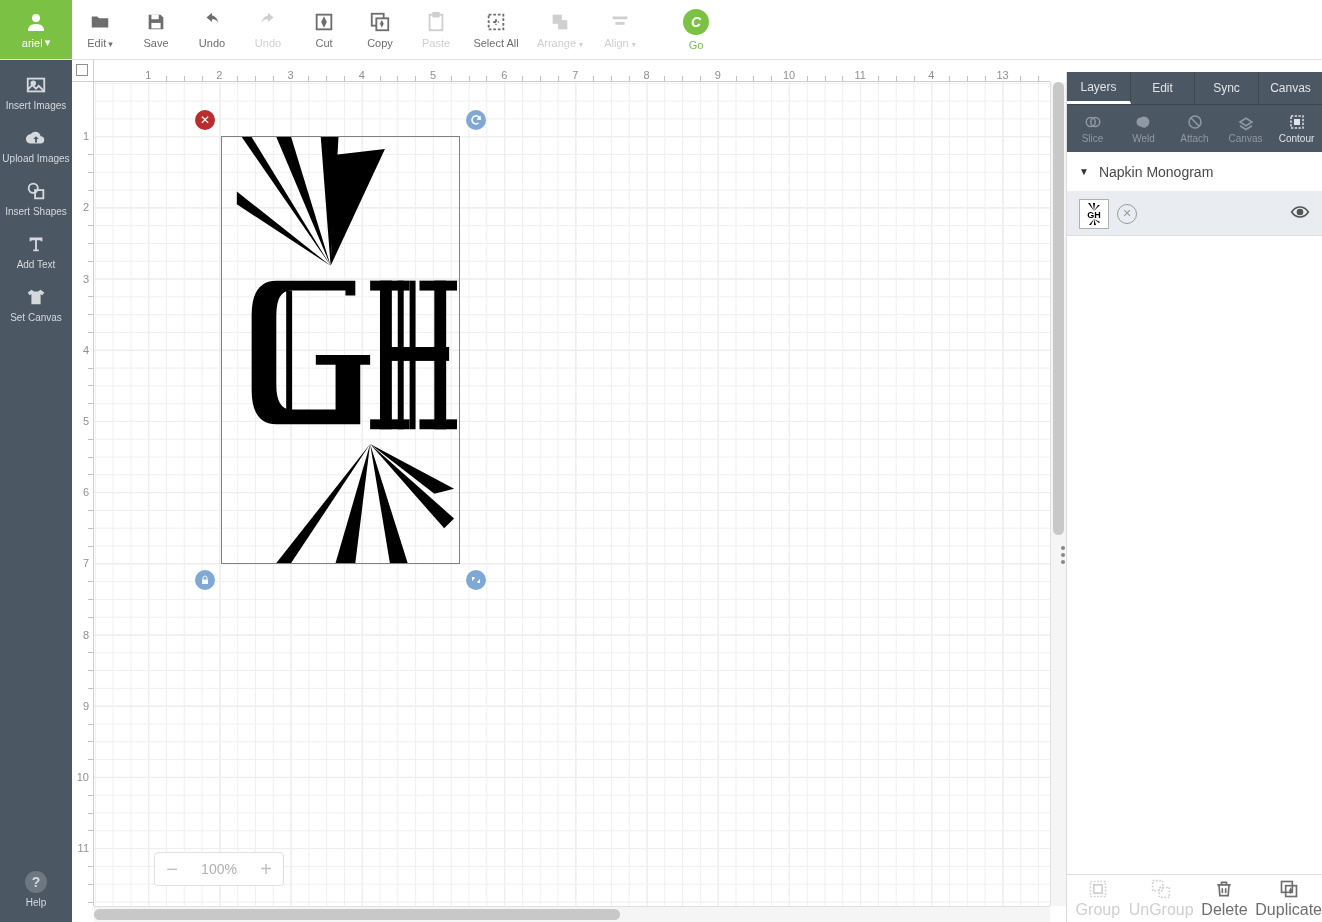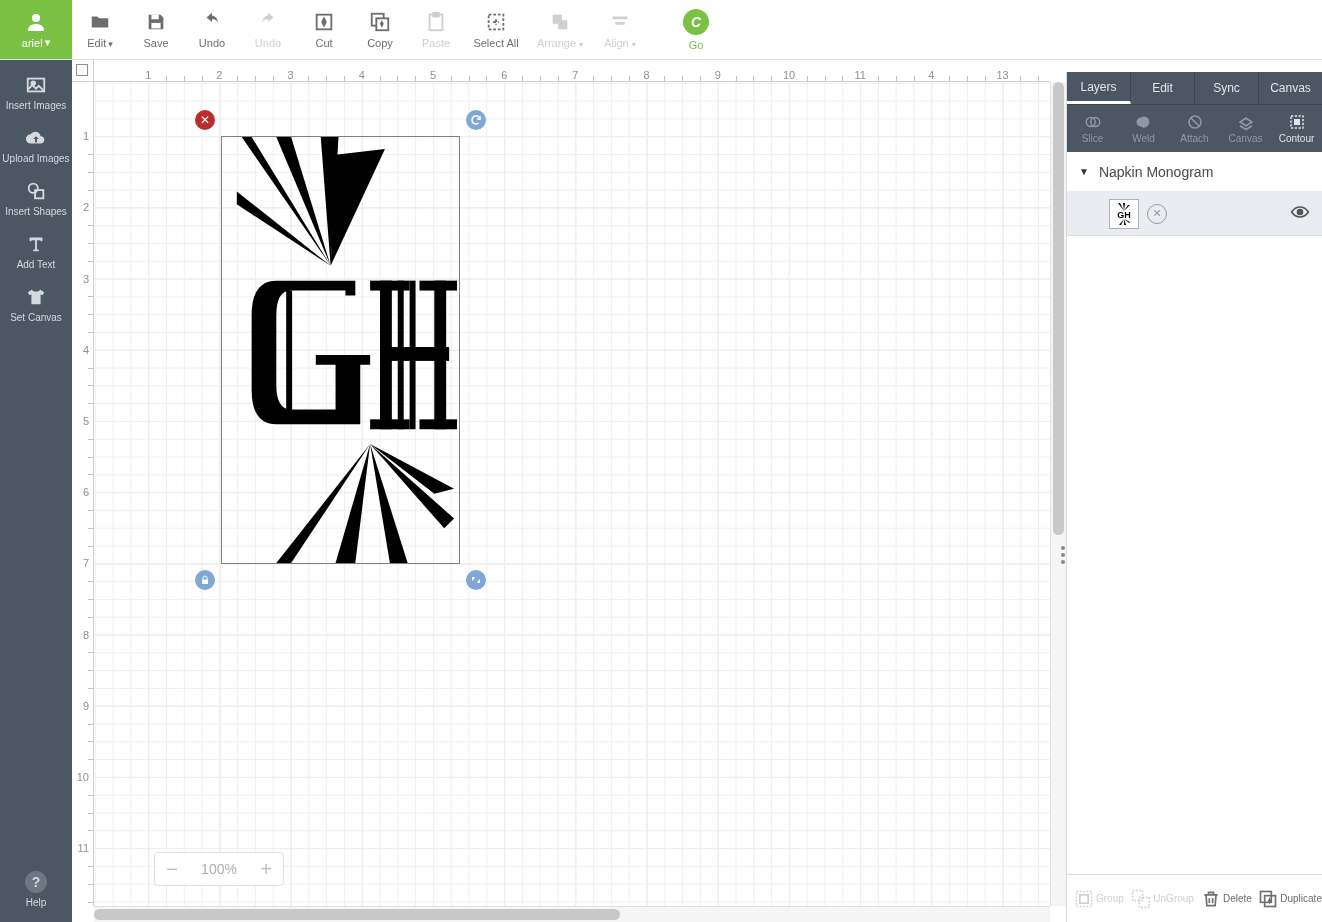--- a/index.html
+++ b/index.html
@@ -70,29 +70,29 @@
 .panel-tab { flex:1; display:flex; align-items:center; justify-content:center; color:#e0e4e8; font-size:12px; cursor:pointer; border-right:1px solid #3d4750; }
 .panel-tab.active { border-bottom:3px solid #fff; }
 .panel-tab:last-child { border-right:none; }
 .ops-row { height:48px; display:flex; background:#4b5762; border-top:1px solid #3d4750; }
 .ops-btn { flex:1; display:flex; flex-direction:column; align-items:center; justify-content:center; gap:2px; color:#8f99a3; font-size:10px; cursor:pointer; }
 .ops-btn.enabled { color:#e0e4e8; }
 .ops-btn svg { width:18px; height:18px; }
 .layer-head { height:40px; display:flex; align-items:center; gap:10px; padding:0 12px; border-bottom:1px solid #eee; font-size:14px; color:#4a4a4a; }
 .layer-head .caret { font-size:10px; color:#333; }
 .layer-row { height:44px; display:flex; align-items:center; padding:0 12px; gap:8px; background:#e9edf1; border-bottom:1px solid #dcdcdc; }
-.layer-thumb { width:30px; height:30px; border:1px solid #b0b0b0; background:#fff; display:flex; align-items:center; justify-content:center;margin-left:30px; }
+.layer-thumb { width:30px; height:30px; border:1px solid #b0b0b0; background:#fff; display:flex; align-items:center; justify-content:center; }
 .layer-thumb svg { width:24px; height:24px; }
 .layer-circle { width:20px; height:20px; border:1px solid #999; border-radius:50%; display:flex; align-items:center; justify-content:center; color:#999; font-size:11px; }
 .layer-eye { margin-left:auto; color:#666; }
 .panel-body { flex:1; position:relative; }
 .panel-drag { position:absolute; left:-8px; top:50%; transform:translateY(-50%); width:8px; height:40px; display:flex; flex-direction:column; align-items:center; justify-content:center; gap:3px; cursor:ew-resize; }
 .panel-drag span { width:4px; height:4px; background:#888; border-radius:50%; }
 .panel-tools { height:48px; border-top:1px solid #dcdcdc; display:flex; }
-.ptool { flex:1; display:flex; flex-direction:row; align-items:center; justify-content:center; gap:2px; font-size:10px; color:#6e6e6e; cursor:pointer; }
+.ptool { flex:1; display:flex; flex-direction:column; align-items:center; justify-content:center; gap:2px; font-size:16px; color:#6e6e6e; cursor:pointer; }
 .ptool.disabled { color:#cfcfcf; }
 .ptool svg { width:20px; height:20px; }
 </style>
 </head>
 <body>
 
 <div class="header">
   <div class="user-box">
     <svg class="user-icon" viewBox="0 0 24 24" fill="#fff">
         <circle cx="12" cy="8" r="4"></circle>

